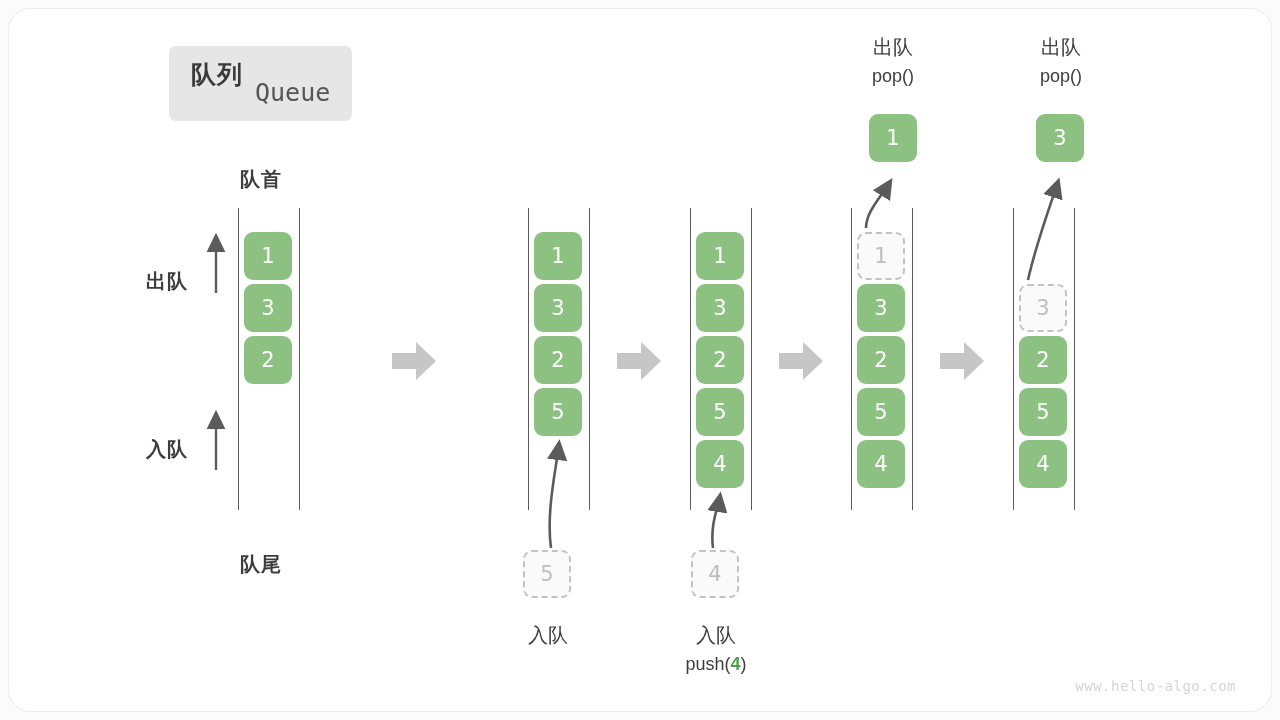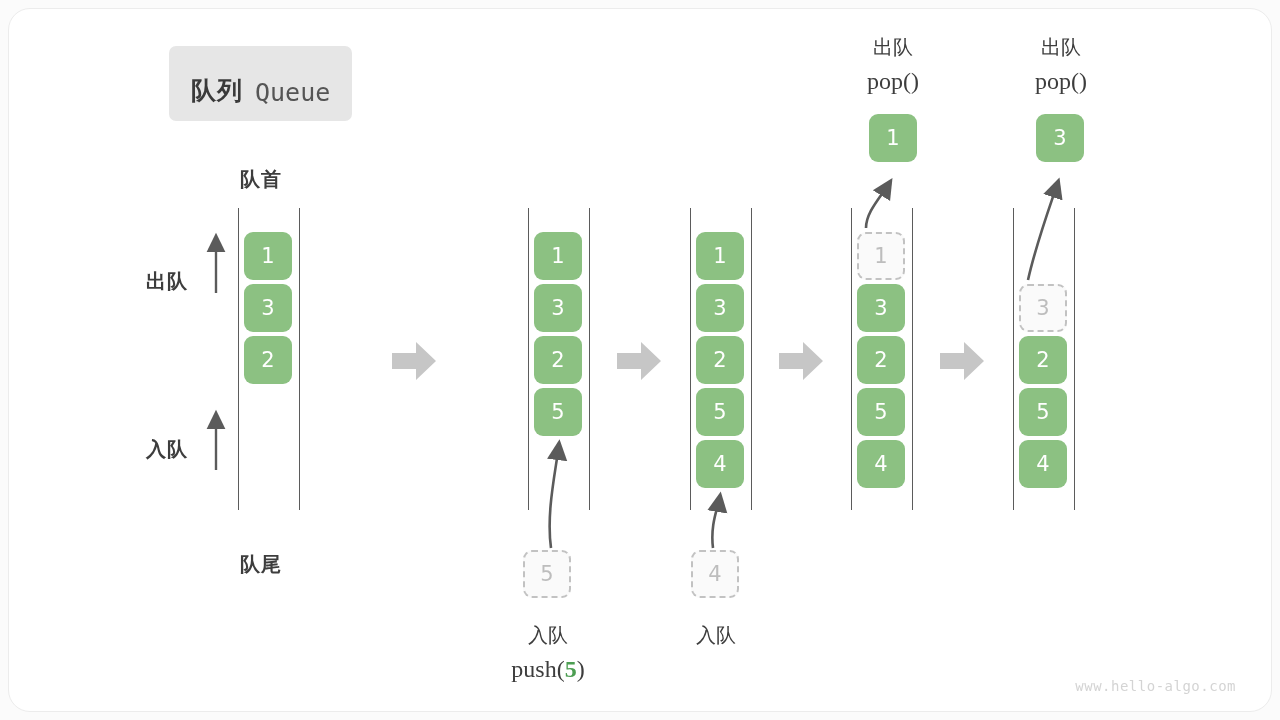--- a/index.html
+++ b/index.html
@@ -34,21 +34,21 @@
   
   .title-badge {
     position: absolute;
     left: 169px;
     top: 46px;
     padding: 12px 22px 14px 22px;
     background: #e6e6e6;
     border-radius: 7px;
     white-space: nowrap;
     display: flex;
-    align-items: flex-end;
+    align-items: flex-start;
     gap: 12px;
   }
   .title-cn {
     font-size: 25px;
     font-weight: 700;
     color: #3a3a3a;
     letter-spacing: 1px;
   }
   .title-en {
     font-family: "DejaVu Sans Mono", "Liberation Mono", monospace;
@@ -68,22 +68,22 @@
   }
   .lbl-plain {
     position: absolute;
     font-size: 20px;
     color: #3d3d3d;
     white-space: nowrap;
     text-align: center;
     line-height: 1.55;
   }
   .mono {
-    font-family: Liberation Serif, serif;
-    font-size: 24px;
+    font-family: Liberation Sans, sans-serif;
+    font-size: 18px;
     color: #3d3d3d;
   }
   .mono .num { color: #4c9e52; font-weight: 700; }
 
   
   .rail {
     position: absolute;
     width: 1px;
     background: #5b5b5b;
   }
@@ -162,39 +162,39 @@
 
   <div class="rail" style="left:528px; top:208px; height:302px;"></div>
   <div class="rail" style="left:589px; top:208px; height:302px;"></div>
   <div class="box" style="left:534px; top:232px;">1</div>
   <div class="box" style="left:534px; top:284px;">3</div>
   <div class="box" style="left:534px; top:336px;">2</div>
   <div class="box" style="left:534px; top:388px;">5</div>
   <div class="box ghost" style="left:523px; top:550px;">5</div>
   <div class="lbl-plain" style="left:458px; top:620px; width:180px;">
     <div>入队</div>
-    <div class="mono"><span>push(</span><span class="num">5</span><span>)</span></div>
   </div>
 
   <div class="step-arrow" style="left:617px; top:340px;">
     <svg width="44" height="42" viewBox="0 0 44 42">
         <path d="M0 13 L24 13 L24 2 L44 21 L24 40 L24 29 L0 29 Z" fill="#c6c6c6"></path>
       </svg>
   </div>
 
   <div class="rail" style="left:690px; top:208px; height:302px;"></div>
   <div class="rail" style="left:751px; top:208px; height:302px;"></div>
   <div class="box" style="left:696px; top:232px;">1</div>
   <div class="box" style="left:696px; top:284px;">3</div>
   <div class="box" style="left:696px; top:336px;">2</div>
   <div class="box" style="left:696px; top:388px;">5</div>
   <div class="box" style="left:696px; top:440px;">4</div>
   <div class="box ghost" style="left:691px; top:550px;">4</div>
   <div class="lbl-plain" style="left:626px; top:620px; width:180px;">
     <div>入队</div>
+    <div class="mono"><span>push(</span><span class="num">4</span><span>)</span></div>
   </div>
 
   <div class="step-arrow" style="left:779px; top:340px;">
     <svg width="44" height="42" viewBox="0 0 44 42">
         <path d="M0 13 L24 13 L24 2 L44 21 L24 40 L24 29 L0 29 Z" fill="#c6c6c6"></path>
       </svg>
   </div>
 
   <div class="rail" style="left:851px; top:208px; height:302px;"></div>
   <div class="rail" style="left:912px; top:208px; height:302px;"></div>

